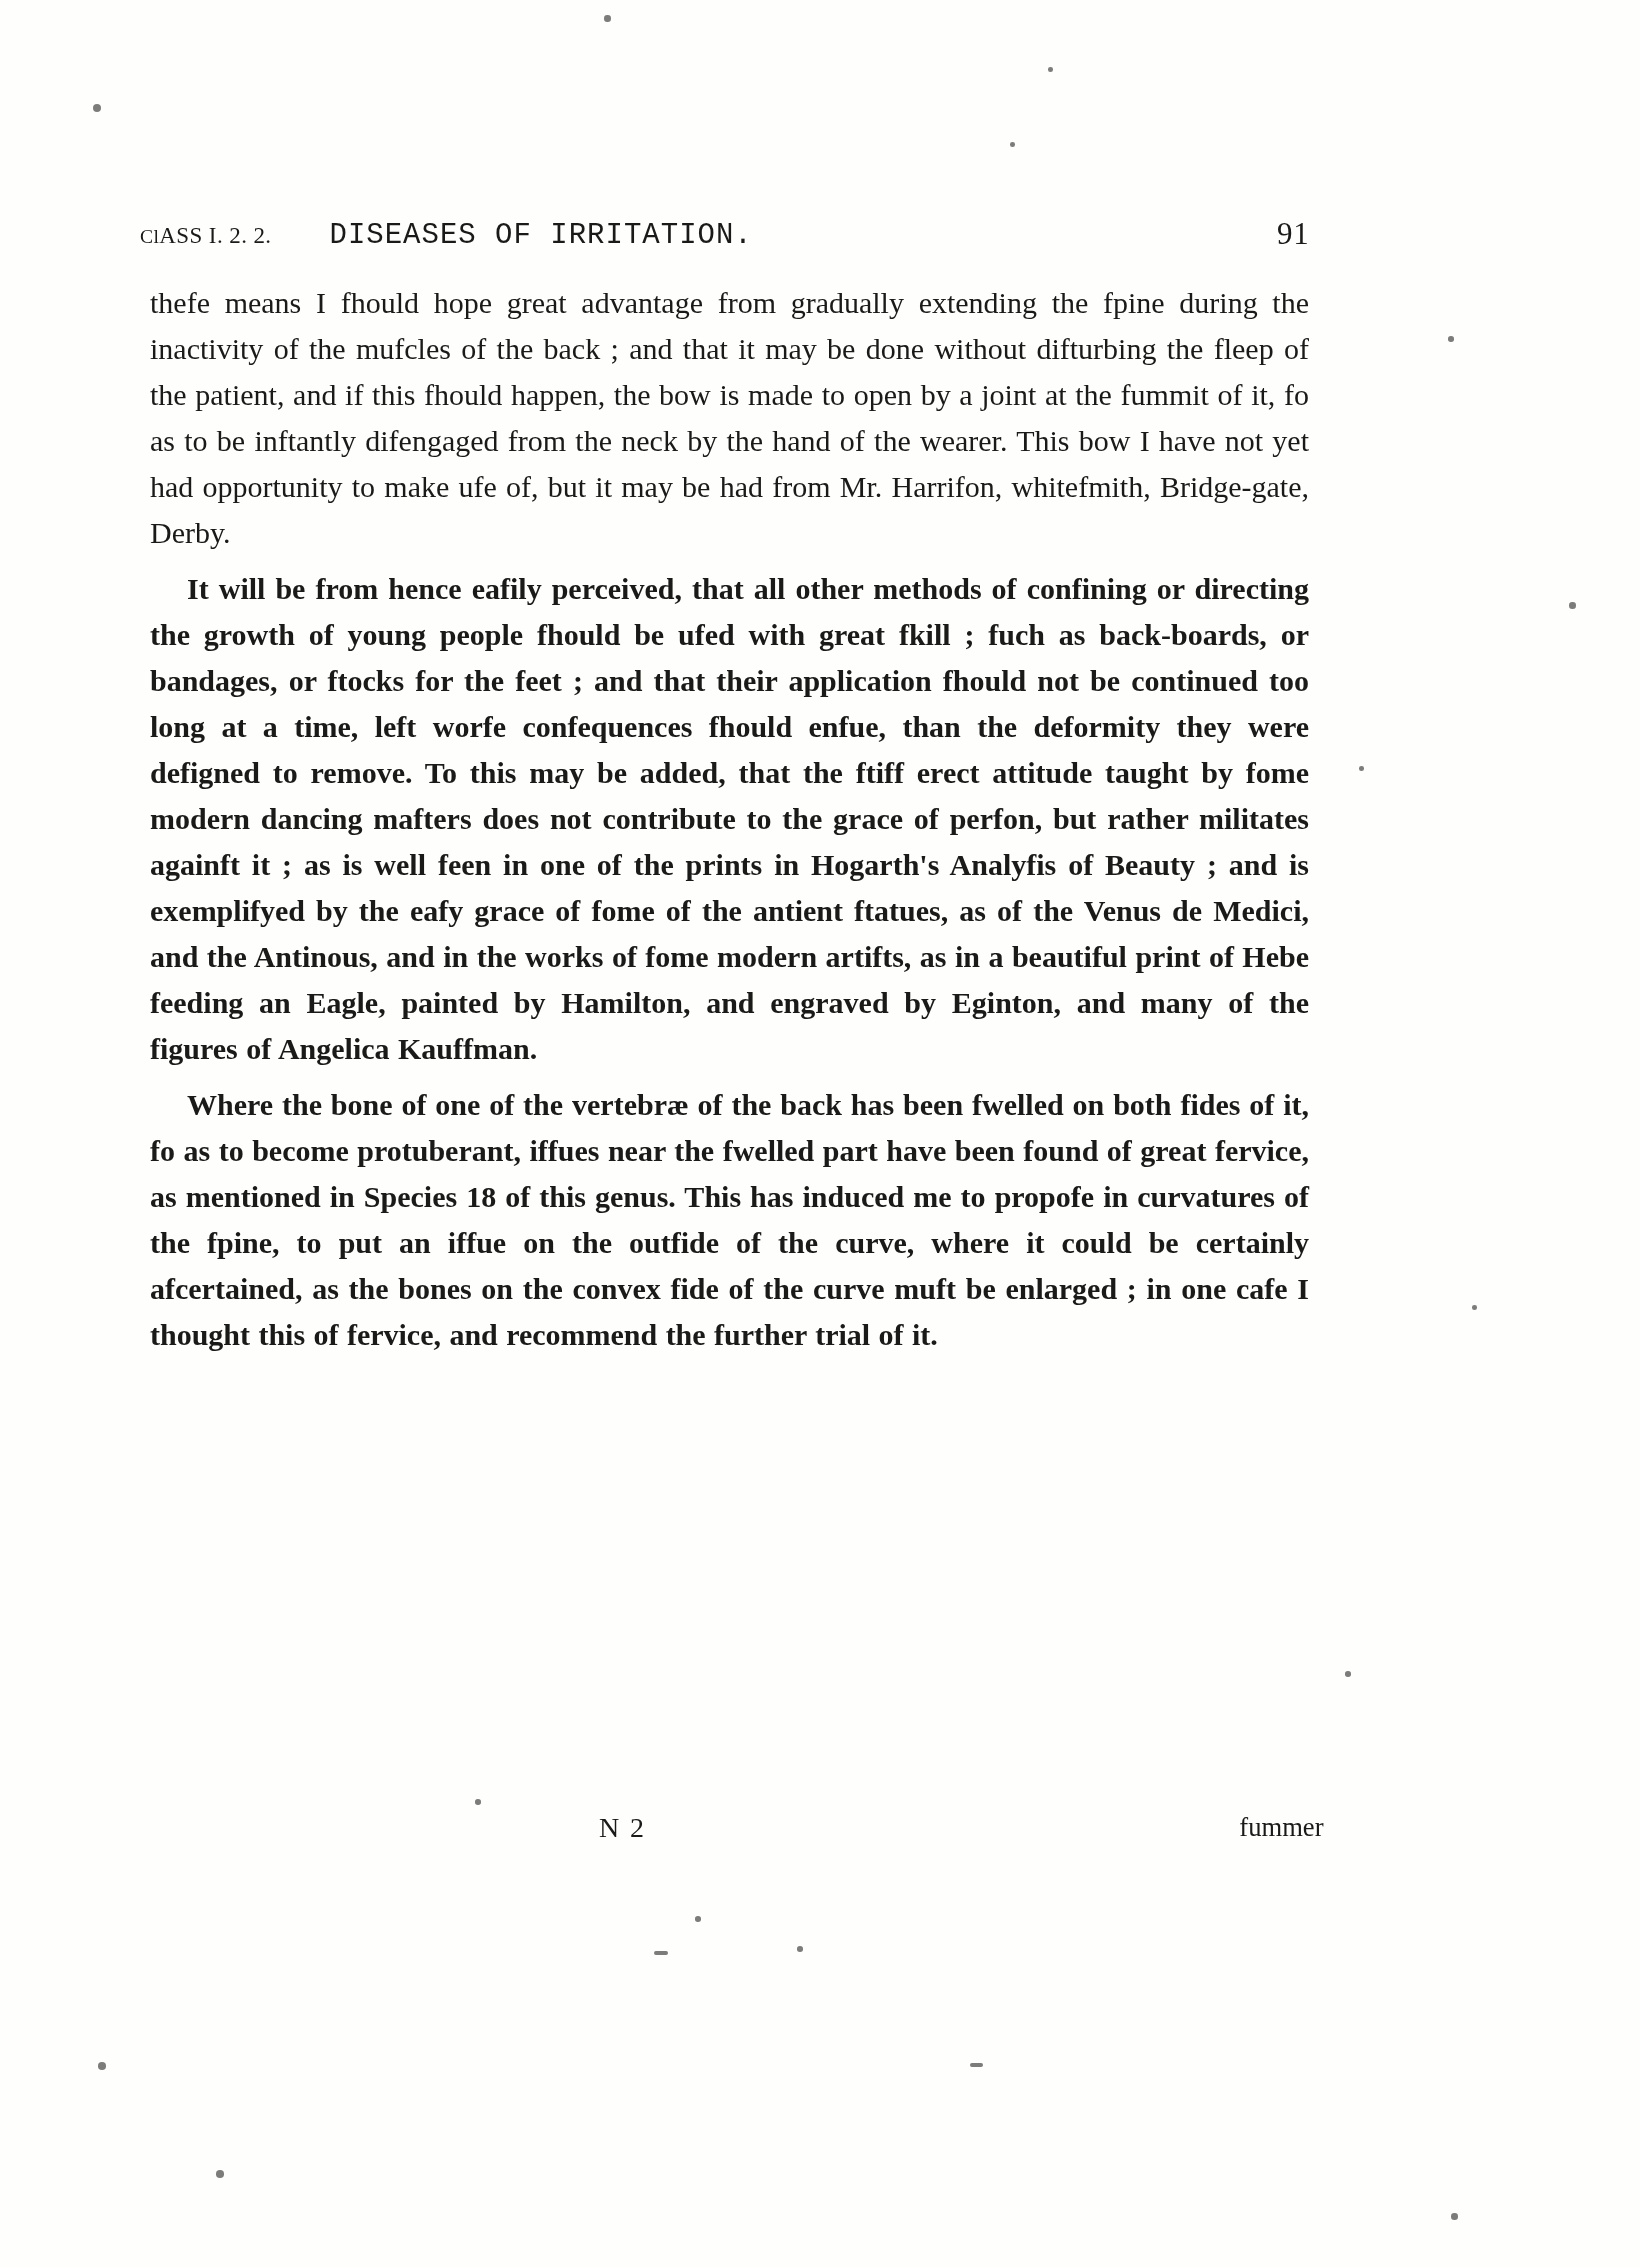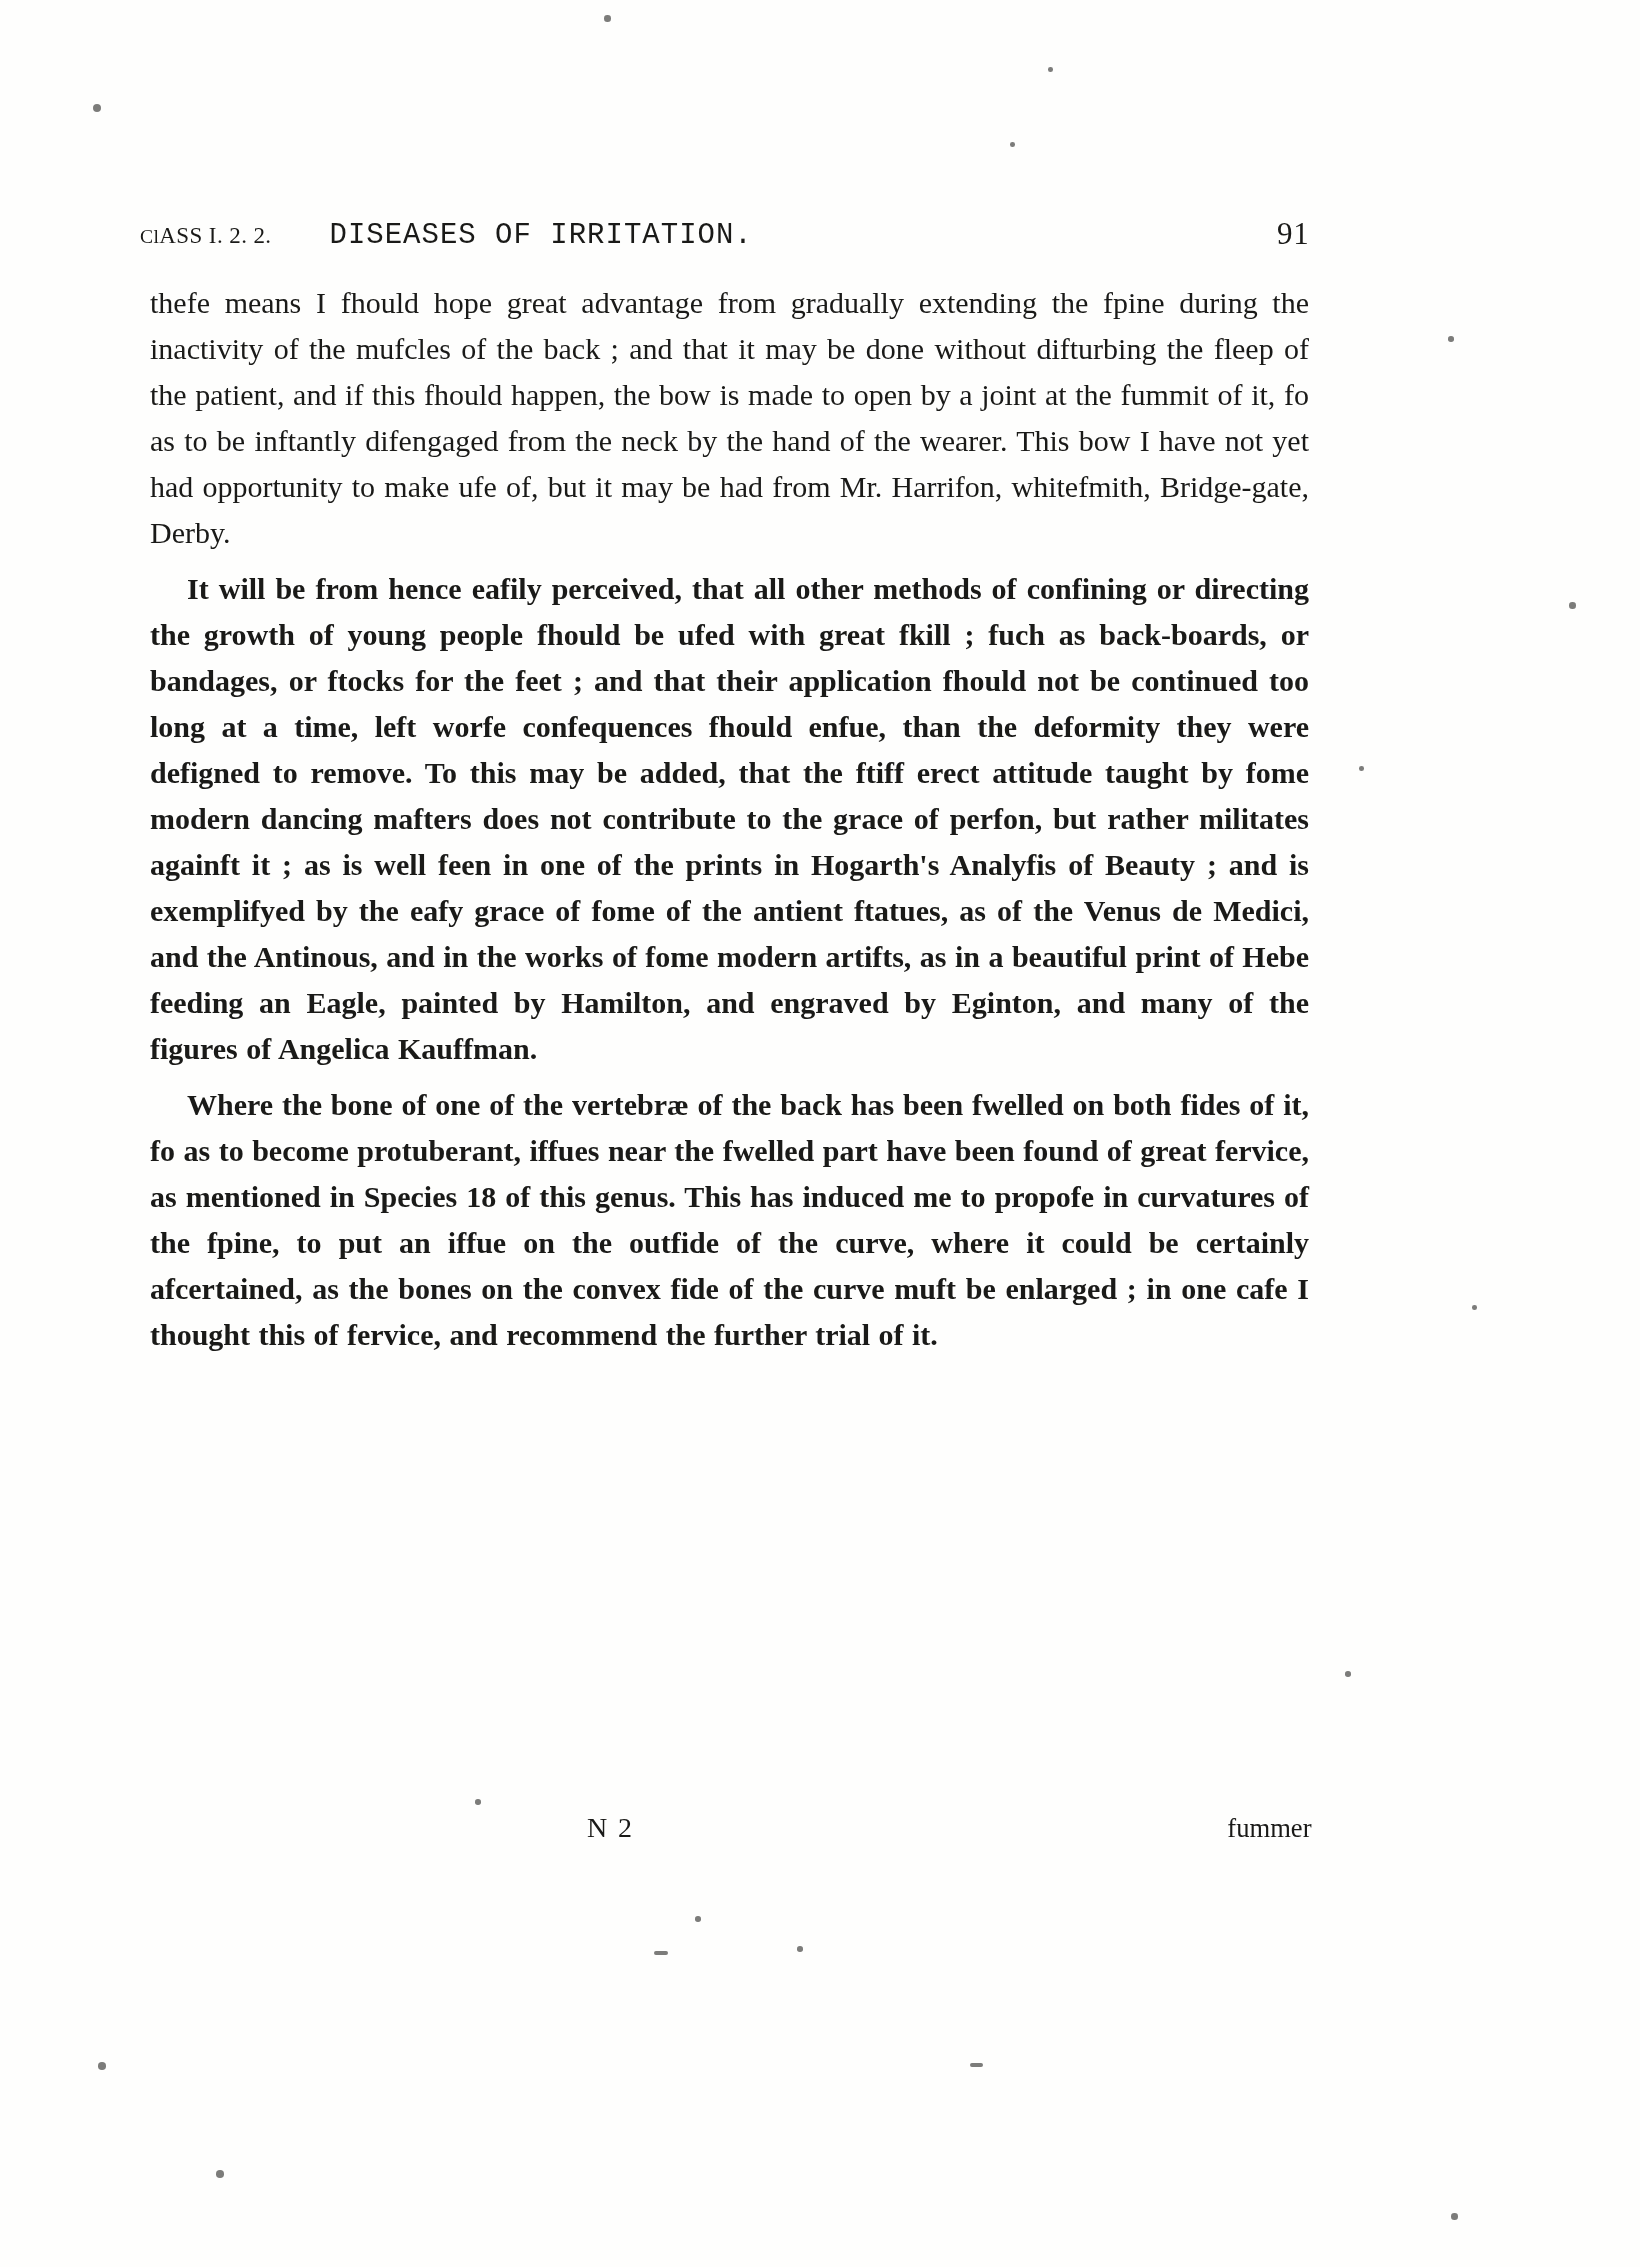--- a/index.html
+++ b/index.html
@@ -79,25 +79,25 @@
     word-spacing: 0.9px;
     hyphens: none;
   }
   p.body-text.indent {
     text-indent: 37px;
     font-weight: bold;
   }
 
   .footer-row {
     position: absolute;
-    left: 140px;
+    left: 152px;
     top: 1812px;
     width: 1179px;
     display: flex;
-    align-items: center;
+    align-items: flex-start;
   }
   .signature {
     font-size: 28px;
     letter-spacing: 1.9px;
     margin-left: 447px;
   }
   .catchword {
     font-size: 26.6px;
     margin-left: auto;
     padding-right: 7.5px;

